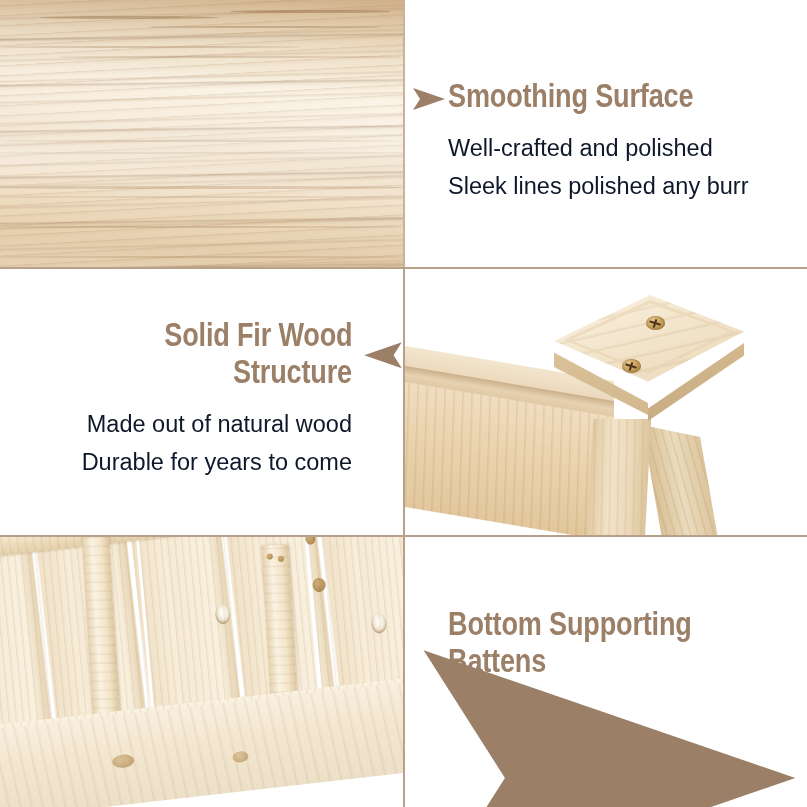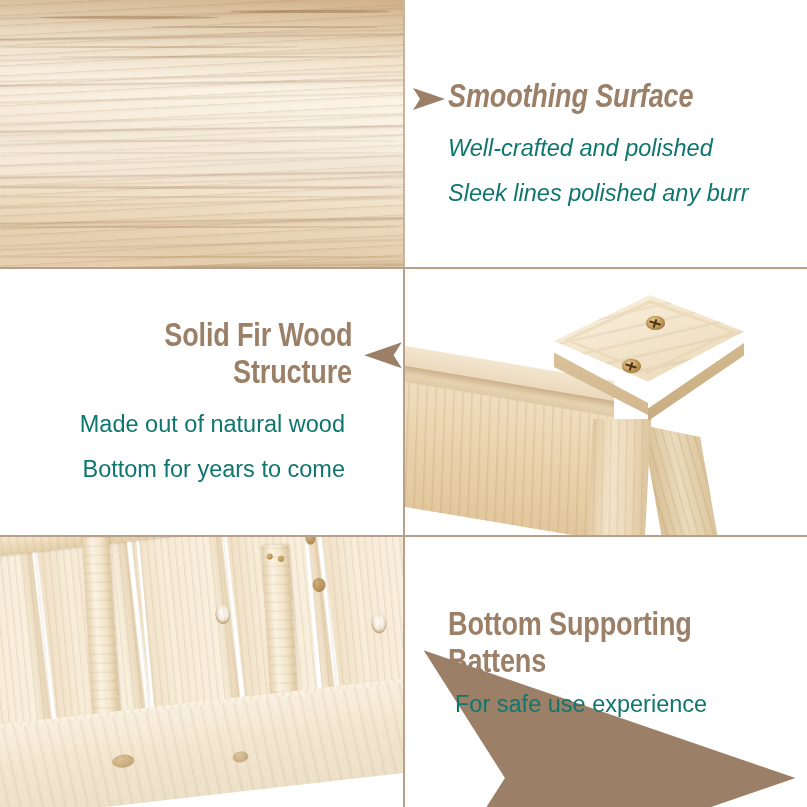--- a/index.html
+++ b/index.html
@@ -16,21 +16,21 @@
     font-family: "Liberation Sans", sans-serif;
   }
 
   
   .cell {
     position: absolute;
     overflow: hidden;
     background: #ffffff;
   }
   #cell-tl { left: 0;   top: 0;   width: 403px; height: 267px; }
-  #cell-tr { left: 404px; top: 0;   width: 403px; height: 267px; font-style: italic; }
+  #cell-tr { left: 404px; top: 0;   width: 403px; height: 267px; }
   #cell-ml { left: 0;   top: 269px; width: 403px; height: 266px; }
   #cell-mr { left: 404px; top: 269px; width: 403px; height: 266px; }
   #cell-bl { left: 0;   top: 537px; width: 403px; height: 270px; }
   #cell-br { left: 404px; top: 537px; width: 403px; height: 270px; }
 
   
   .divider { position: absolute; background: #b9a08a; }
   #div-h1 { left: 0; top: 267px; width: 807px; height: 1.5px; }
   #div-h2 { left: 0; top: 535px; width: 807px; height: 1.5px; }
   #div-v1 { left: 403px; top: 267px; width: 1.5px; height: 540px; }
@@ -49,22 +49,22 @@
     transform-origin: left top;
     white-space: nowrap;
     margin: 0;
   }
   .heading.right-origin { transform-origin: right top; }
   .sub {
     font-family: "Liberation Sans", sans-serif;
     font-weight: normal;
     font-size: 23.5px;
     line-height: 38px;
-    color: #0f766e;
-    margin: 7px;
+    color: #0f172a;
+    margin: 0;
     white-space: nowrap;
   }
 
   
   #tb-1 { left: 448px; top: 78px; }
   #tb-1 .sub { margin-left: 0px; }
 
   
   .arrow { position: absolute; }
   #arrow-1 { left: 412px; top: 86px;  width: 34px; height: 26px; }
@@ -349,21 +349,21 @@
   <div class="cell" id="cell-ml">
     <svg class="arrow" viewBox="0 0 34 26" style="left:363px; top:71px;">
       <path d="M33 2 L1 13 L33 24 L26 13 Z" fill="#9b7f67"></path>
     </svg>
     <div class="textblock" style="left:0; top:48px; width:352px; text-align:right;">
       <div style="display:flex; flex-direction:column; align-items:flex-end;">
         <div class="heading right-origin">Solid Fir Wood</div>
         <div class="heading right-origin" style="margin-top:2px;">Structure</div>
       </div>
       <div class="sub" style="margin-top:16px;">Made out of natural wood</div>
-      <div class="sub">Bottom for years to come</div>
+      <div class="sub">Durable for years to come</div>
     </div>
   </div>
 
   <div class="cell" id="cell-mr">
     <div class="joint-scene">
       <div class="wd rail-top"></div>
       <div class="wd rail-edge"></div>
       <div class="wd rail-face"></div>
       <div class="wd leg-col-2"></div>
       <div class="wd leg-col"></div>
@@ -409,21 +409,20 @@
     </div>
   </div>
 
   <div class="cell" id="cell-br">
     <svg class="arrow" viewBox="0 0 34 26" style="left:8px; top:90px;">
       <path d="M1 2 L33 13 L1 24 L8 13 Z" fill="#9b7f67"></path>
     </svg>
     <div class="textblock" style="left:44px; top:69px;">
       <div class="heading">Bottom Supporting</div>
       <div class="heading" style="margin-top:2px;">Battens</div>
-      <div class="sub">For safe use experience</div>
     </div>
   </div>
 
   <div class="divider" id="div-v0"></div>
   <div class="divider" id="div-h1"></div>
   <div class="divider" id="div-h2"></div>
   <div class="divider" id="div-v1"></div>
 
 </div>
 

